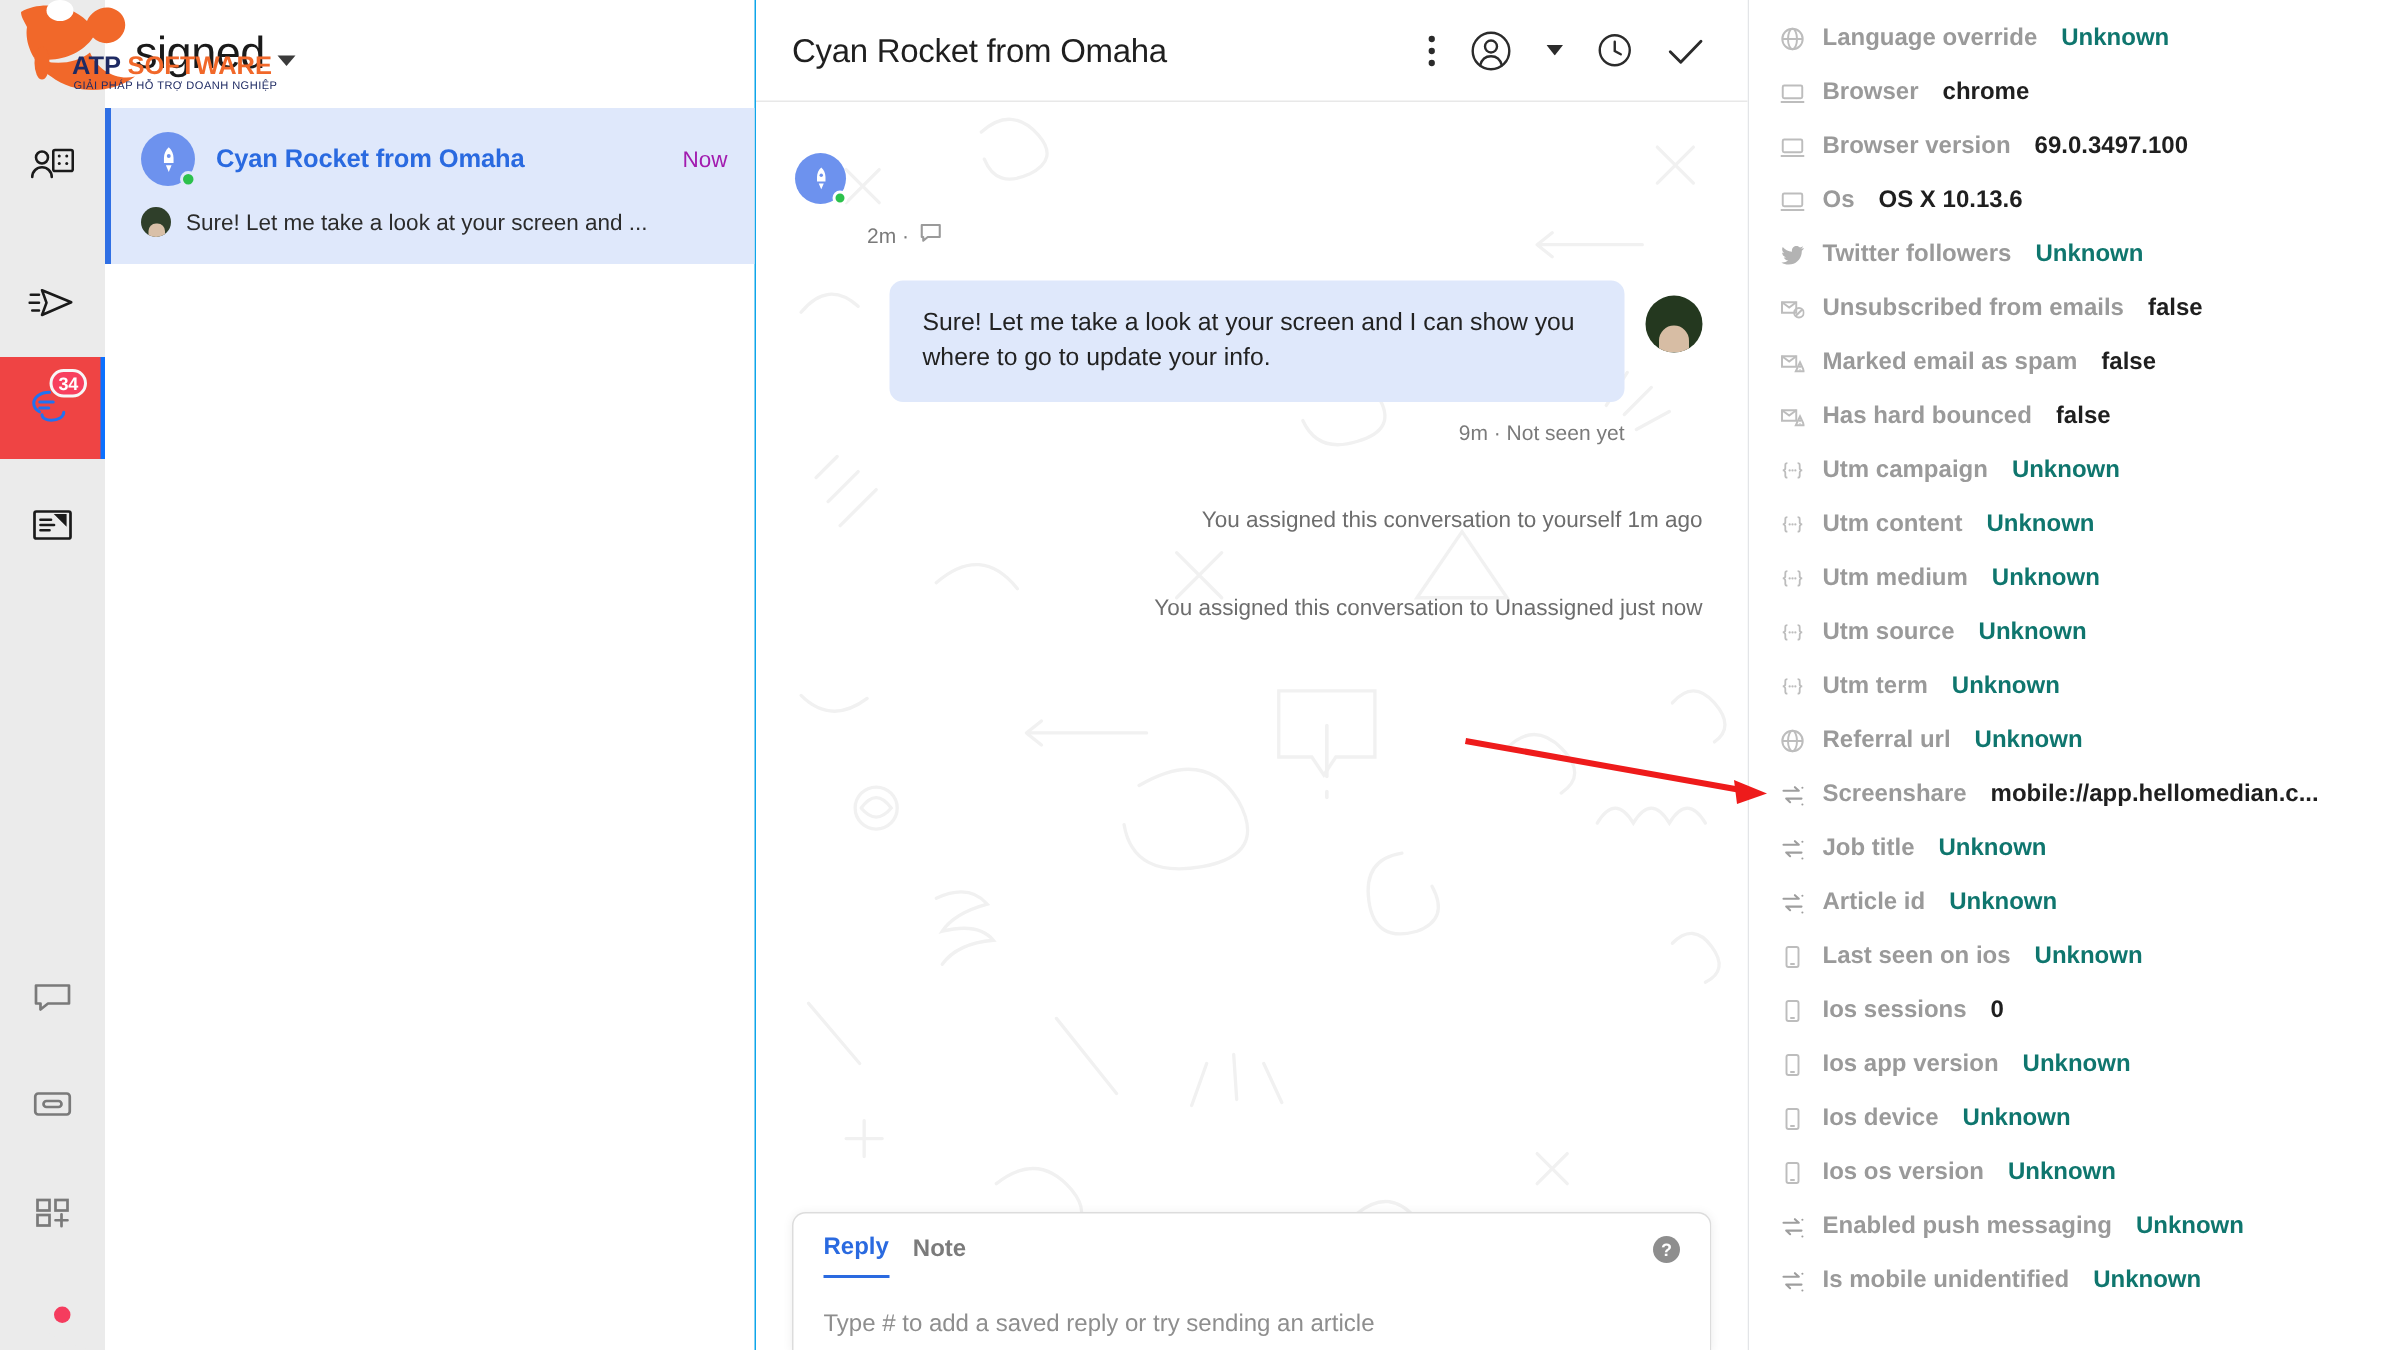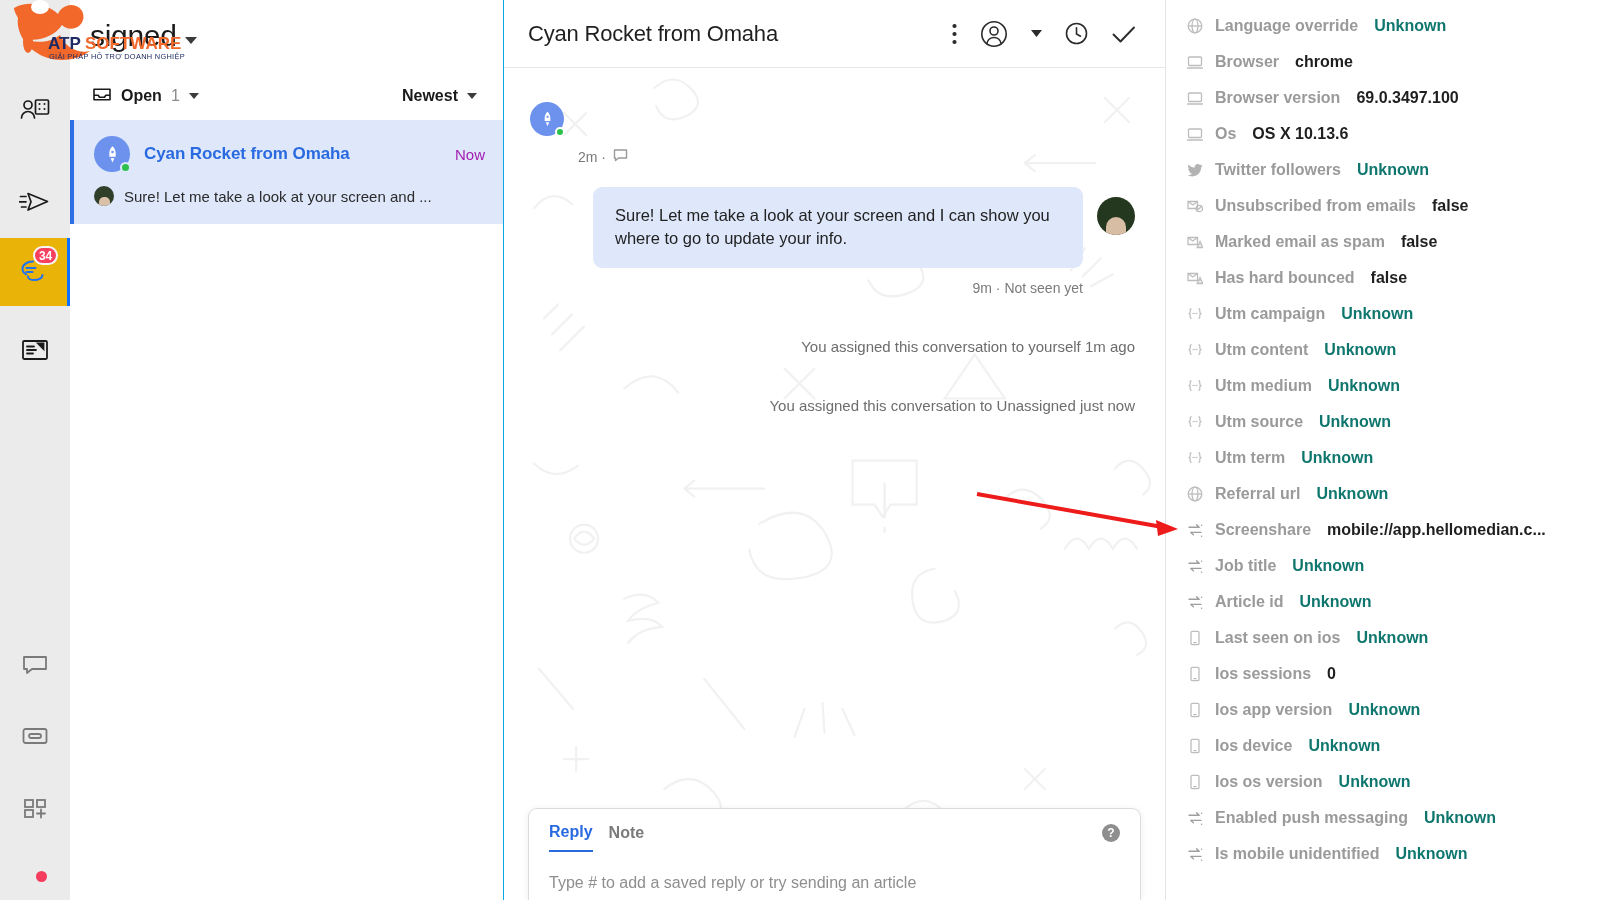--- a/index.html
+++ b/index.html
@@ -23,21 +23,21 @@
   }
   .rail-inner {
     position: absolute; inset: 0;
     background: #ebebeb;
     border-bottom-left-radius: 90px;
   }
   .rail-item {
     position: absolute; left: 0; width: 70px; height: 68px;
     display: flex; align-items: center; justify-content: center;
   }
-  .rail-item.active { background: #eab308; }
+  .rail-item.active { background: #ef4444; }
   .rail-item.active::after {
     content: ""; position: absolute; right: 0; top: 0;
     width: 3px; height: 68px; background: #0b70ff;
   }
   .rail-badge {
     position: absolute; top: 8px; right: 12px;
     min-width: 24px; height: 19px; padding: 0 4px;
     background: #f8405f; color: #fff;
     border-radius: 10px; border: 2px solid #f7f7f7;
     font-size: 12px; font-weight: 700;
@@ -335,37 +335,20 @@
     <span class="rail-dot"></span>
   </div>
 
   <div class="list-col">
 
     <div class="list-title">
       <span class="tt">signed</span>
       <span class="caret-lg"></span>
     </div>
 
-    <div class="list-filters">
-      <div class="filter-left">
-        <span>
-          <svg width="20" height="17" viewBox="0 0 20 17" fill="none" stroke="#1a1a1a" stroke-width="1.6" stroke-linejoin="round">
-            <path d="M2 3.2h16v10.6H2z"></path>
-            <path d="M2 9.2h4.2l1.3 2h5l1.3-2H18"></path>
-          </svg>
-        </span>
-        <span class="lbl">Open</span>
-        <span class="cnt">1</span>
-        <span class="caret-sm"></span>
-      </div>
-      <div class="filter-right">
-        <span class="lbl">Newest</span>
-        <span class="caret-sm"></span>
-      </div>
-    </div>
 
     <div class="conv-row">
       <div class="conv-top">
         <div class="conv-avatar">
           <svg width="17" height="19" viewBox="0 0 17 19" fill="#fff">
             <path d="M8.5 1.2c2.1 1.9 3.2 4.5 3.2 7.2v3.3H5.3V8.4c0-2.7 1.1-5.3 3.2-7.2z"></path>
             <circle cx="8.5" cy="7" r="1.3" fill="#6d92ee"></circle>
             <path d="M6.6 13.2h3.8l-1.9 4.4z"></path>
           </svg>
           <span class="online"></span>

